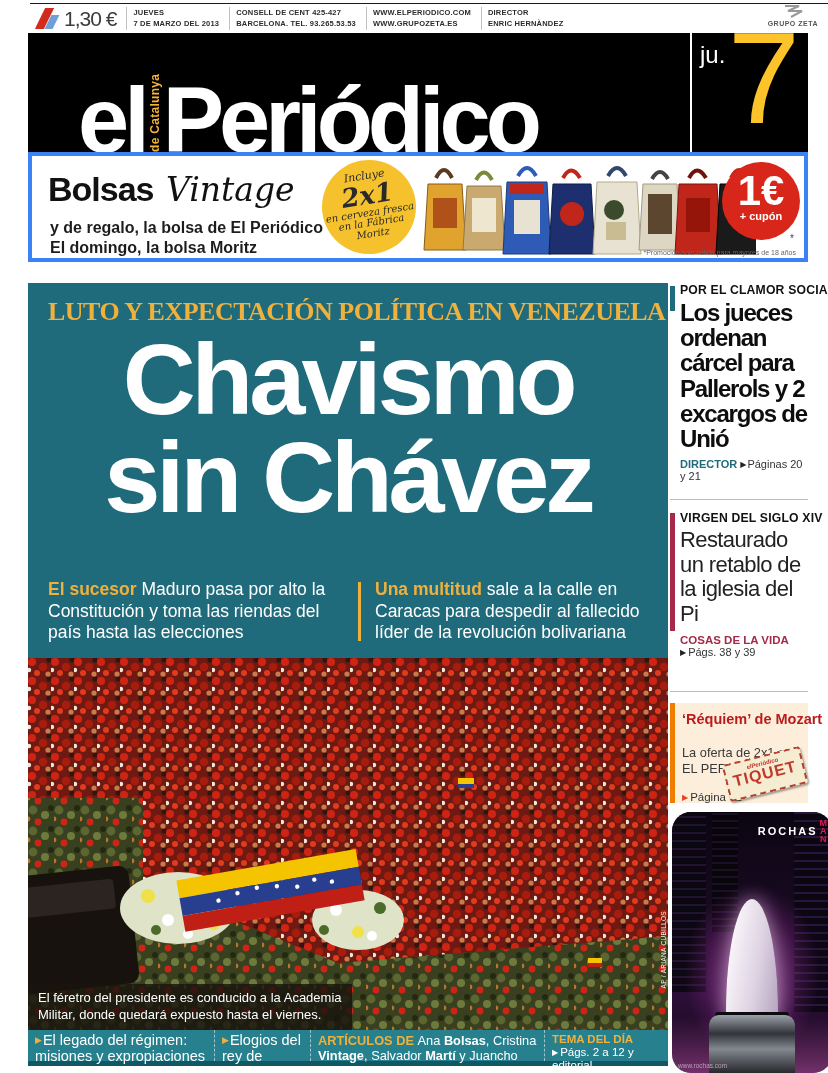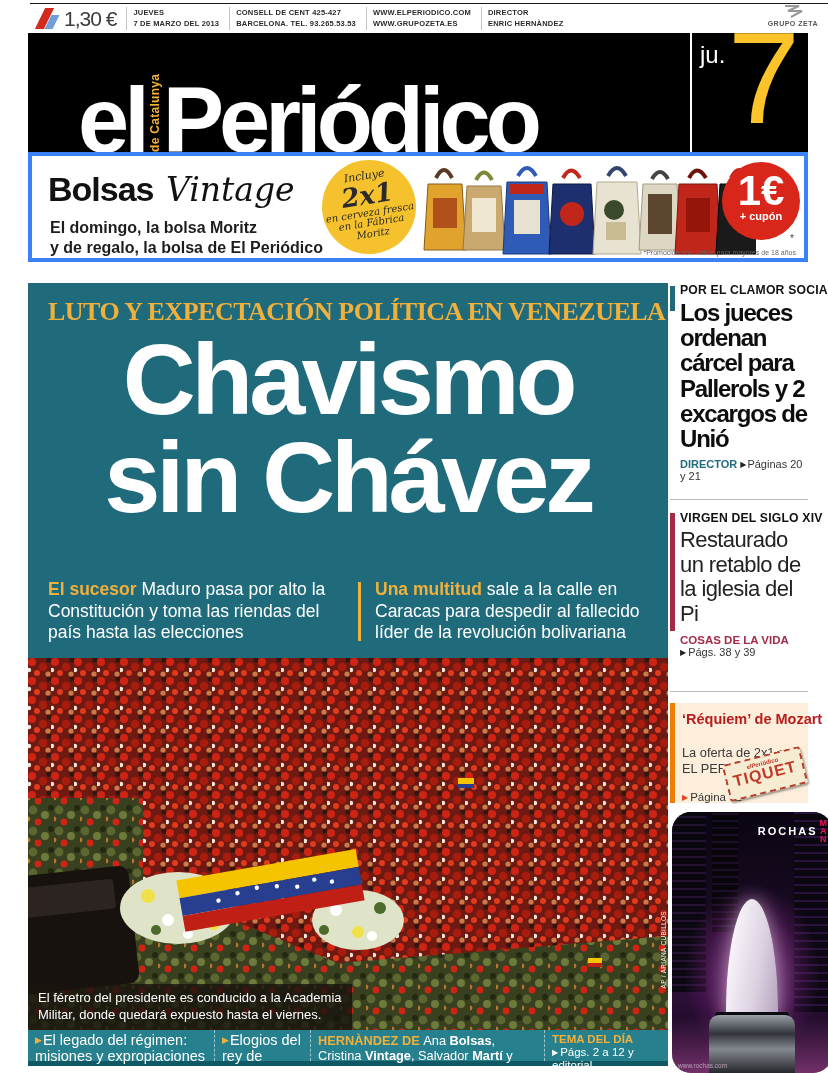--- a/index.html
+++ b/index.html
@@ -170,22 +170,22 @@
     <div class="day-abbr">ju.</div>
     <div class="day-num">7</div>
   </div>
 
   <div class="promo">
     <div class="promo-title">
       <span class="t1">Bolsas</span>
       <span class="t2">Vintage</span>
     </div>
     <div class="promo-sub">
+      <div>y de regalo, la bolsa de El Periódico</div>
       <div>El domingo, la bolsa Moritz</div>
-      <div>y de regalo, la bolsa de El Periódico</div>
     </div>
     <div class="badge">
       <div class="b1">Incluye</div>
       <div class="b2">2x1</div>
       <div class="b3">en cerveza fresca</div>
       <div class="b4">en la Fábrica</div>
       <div class="b5">Moritz</div>
     </div>
     <svg class="bags" width="336" height="100" viewBox="0 0 336 100">
       <g transform="translate(2,0)">
@@ -331,21 +331,21 @@
   <div class="footer">
     <div class="fcell fc1">
       <div><span class="arrow">▶</span><span>El legado del régimen:</span></div>
       <div>misiones y expropiaciones</div>
     </div>
     <div class="fcell fc2">
       <div><span class="arrow">▶</span><span>Elogios del</span></div>
       <div>rey de España</div>
     </div>
     <div class="fcell fc3">
-      <span class="seg-label">HERNÀNDEZ DE </span><span>Ana </span><span class="b">Bolsas</span><span>, Cristina </span><span class="b">Vintage</span><span>, </span><span>Salvador </span><span class="b">Martí</span><span> y Juancho </span><span class="b">Dumall</span>
+      <span class="seg-label">ARTÍCULOS DE </span><span>Ana </span><span class="b">Bolsas</span><span>, Cristina </span><span class="b">Vintage</span><span>, </span><span>Salvador </span><span class="b">Martí</span><span> y Juancho </span><span class="b">Dumall</span>
     </div>
     <div class="fcell fc4">
       <div class="f-label">TEMA DEL DÍA</div>
       <div><span class="arrow2">▶</span><span>Págs. 2 a 12 y editorial</span></div>
     </div>
   </div>
 
   <div class="sidebar">
 
     <div class="s-story s1">

